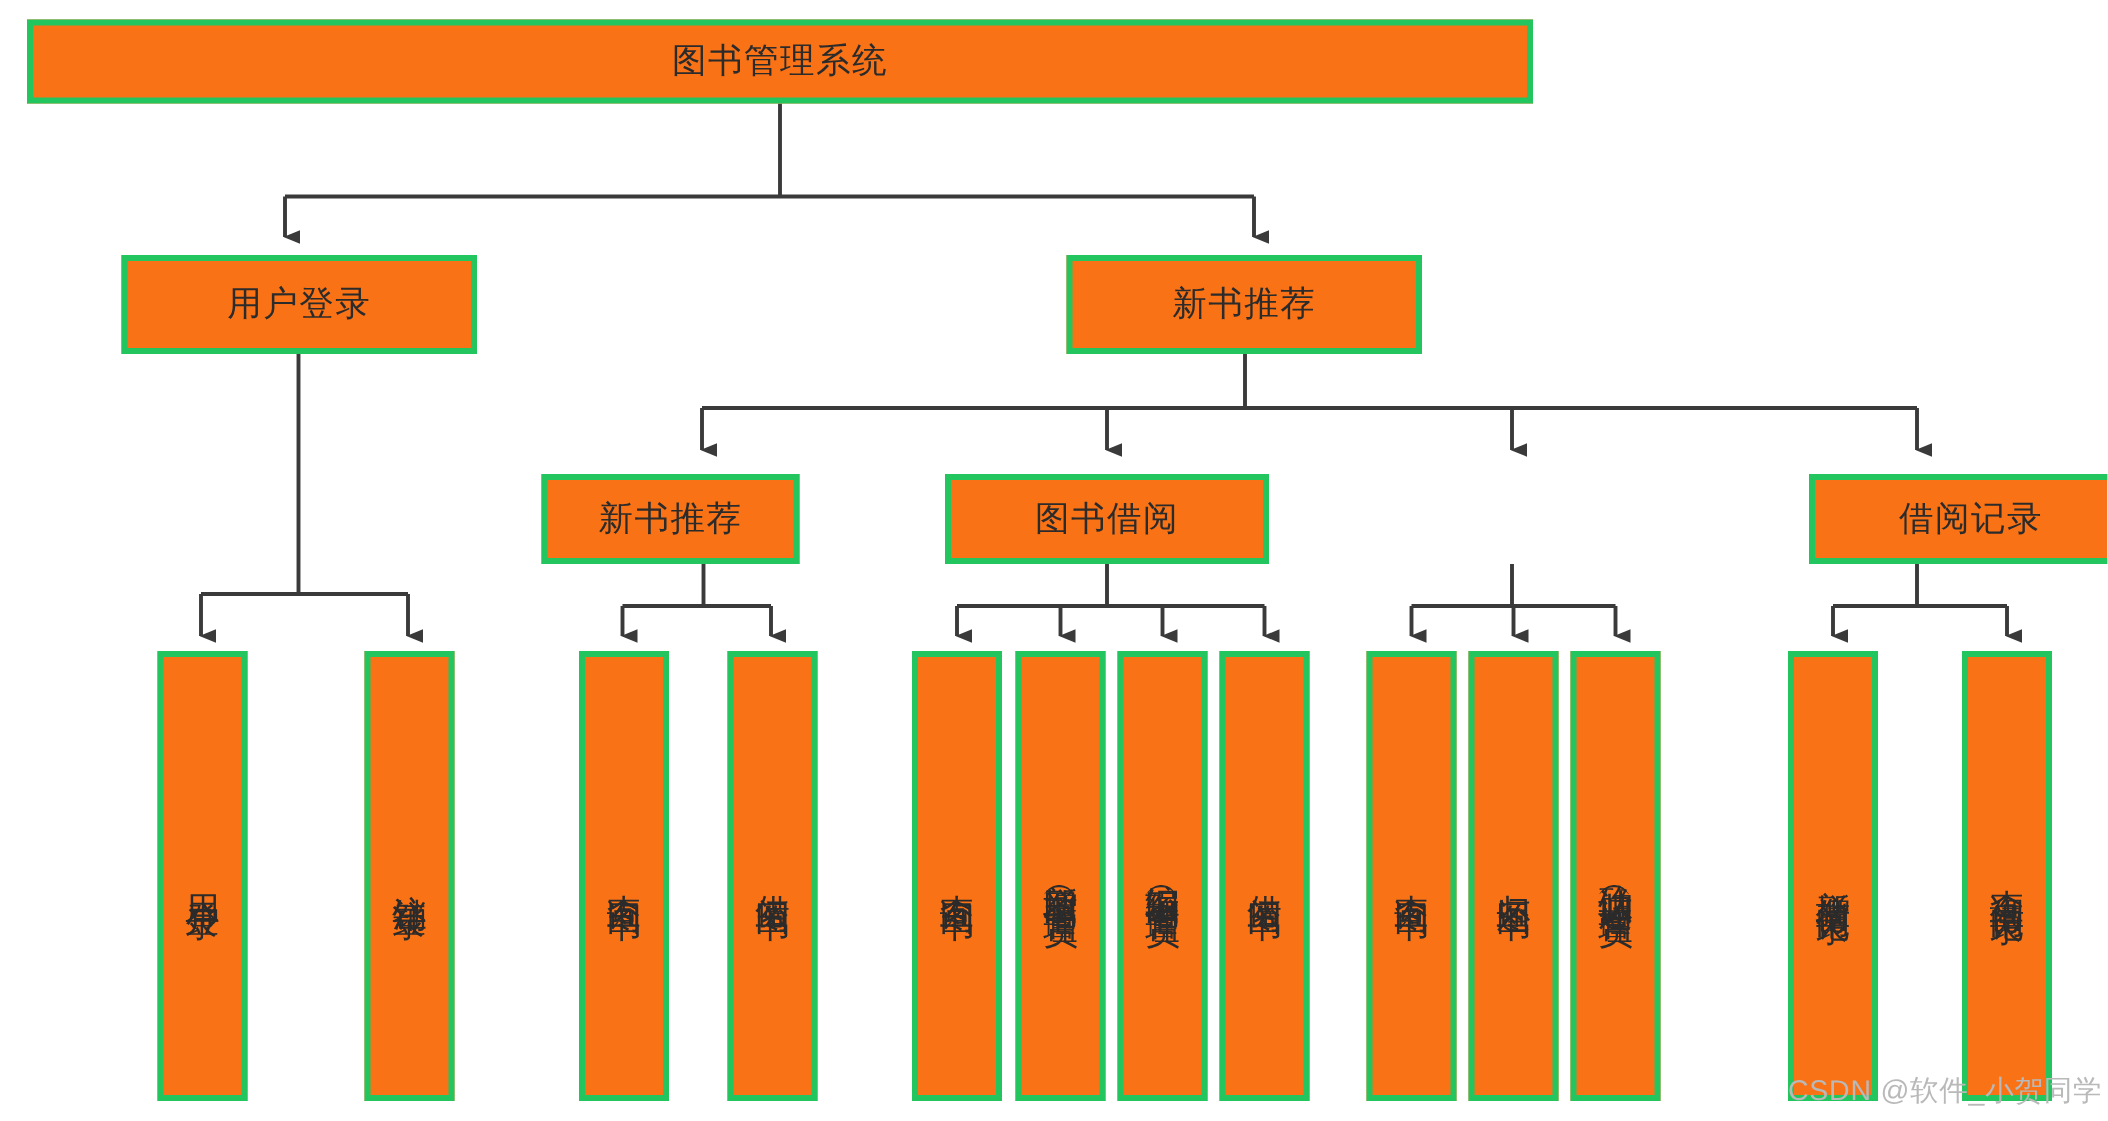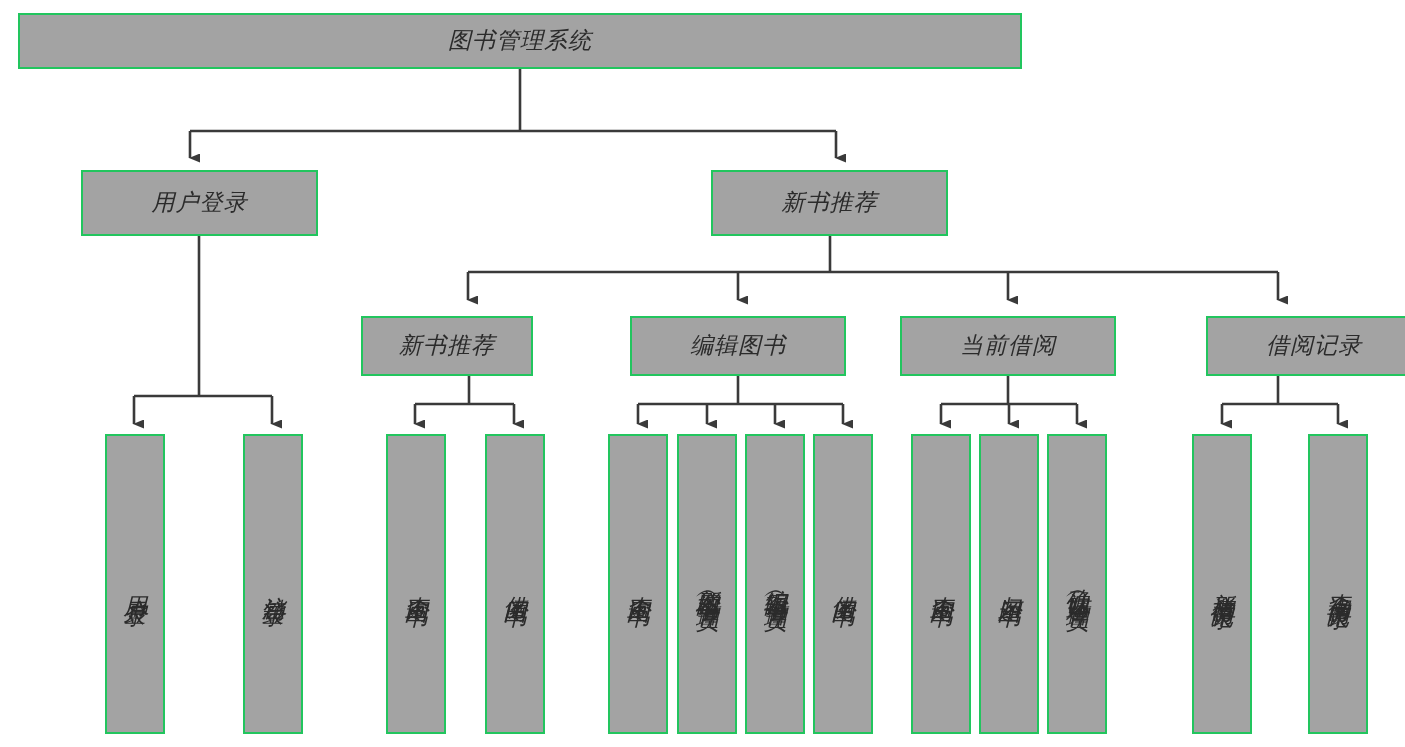--- a/index.html
+++ b/index.html
@@ -21,27 +21,26 @@
     position: absolute;
     left: 0;
     top: 0;
     width: 1405px;
     height: 747px;
     pointer-events: none;
   }
   .node {
     position: absolute;
     box-sizing: border-box;
-    background: #a3a3a3;
-    border: 2px solid #22c55e;
+    background: #f97316;
+    border: 4px solid #22c55e;
     display: flex;
     align-items: center;
     justify-content: center;
     color: #2b2b2b;
-    font-style: italic;
   }
   .node.horiz {
     font-size: 23px;
     letter-spacing: 1px;
     line-height: 1.2;
   }
   .node.vert {
     writing-mode: vertical-rl;
     text-orientation: upright;
     font-size: 23px;
@@ -118,22 +117,21 @@
       <path d="M1338,404 L1338,424" marker-end="url(#arrow)"></path>
     </g>
   </svg>
 
   <div class="node horiz" style="left:18px; top:13px; width:1004px; height:56px;">图书管理系统</div>
 
   <div class="node horiz" style="left:81px; top:170px; width:237px; height:66px;">用户登录</div>
   <div class="node horiz" style="left:711px; top:170px; width:237px; height:66px;">新书推荐</div>
 
   <div class="node horiz" style="left:361px; top:316px; width:172px; height:60px;">新书推荐</div>
-  <div class="node horiz" style="left:630px; top:316px; width:216px; height:60px;">编辑图书</div>
-  <div class="node horiz" style="left:900px; top:316px; width:216px; height:60px;">当前借阅</div>
+  <div class="node horiz" style="left:630px; top:316px; width:216px; height:60px;">图书借阅</div>
   <div class="node horiz" style="left:1170px; top:316px; width:216px; height:60px;margin-left:36px;">借阅记录</div>
 
   <div class="node vert" style="left:105px; top:434px; width:60px; height:300px;">
     <span class="vtext">用户登录</span>
   </div>
   <div class="node vert" style="left:243px; top:434px; width:60px; height:300px;">
     <span class="vtext">注销登录</span>
   </div>
 
   <div class="node vert" style="left:386px; top:434px; width:60px; height:300px;">
@@ -166,14 +164,15 @@
     <span class="vtext">确认归还（管理员）</span>
   </div>
 
   <div class="node vert" style="left:1192px; top:434px; width:60px; height:300px;">
     <span class="vtext">新增借阅记录</span>
   </div>
   <div class="node vert" style="left:1308px; top:434px; width:60px; height:300px;">
     <span class="vtext">查询借阅记录</span>
   </div>
 
+  <div class="watermark" style="left:1192px; top:714px;">CSDN @软件_小贺同学</div>
 
 </div>
 
 </body></html>

